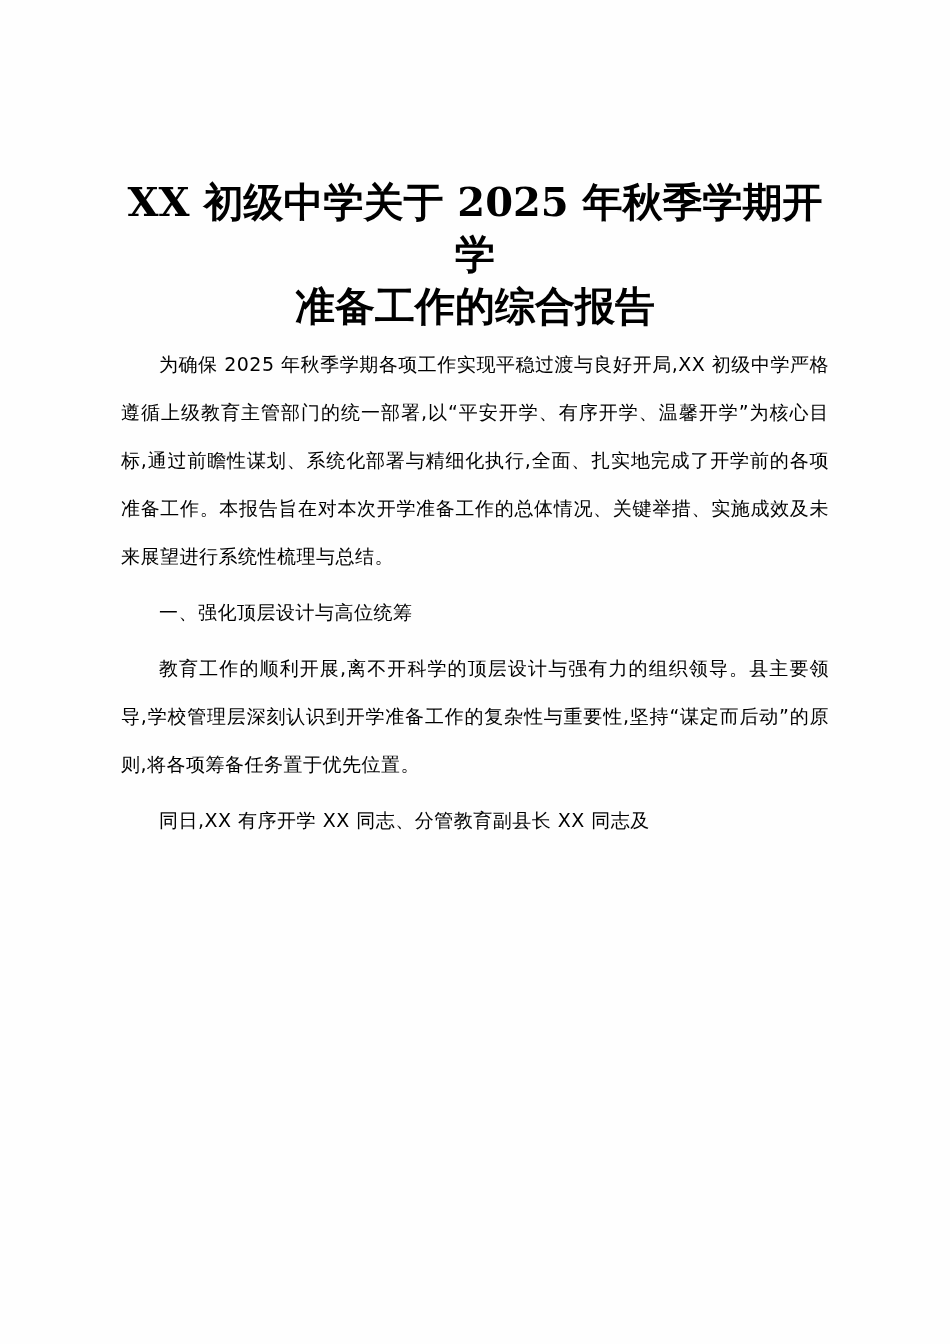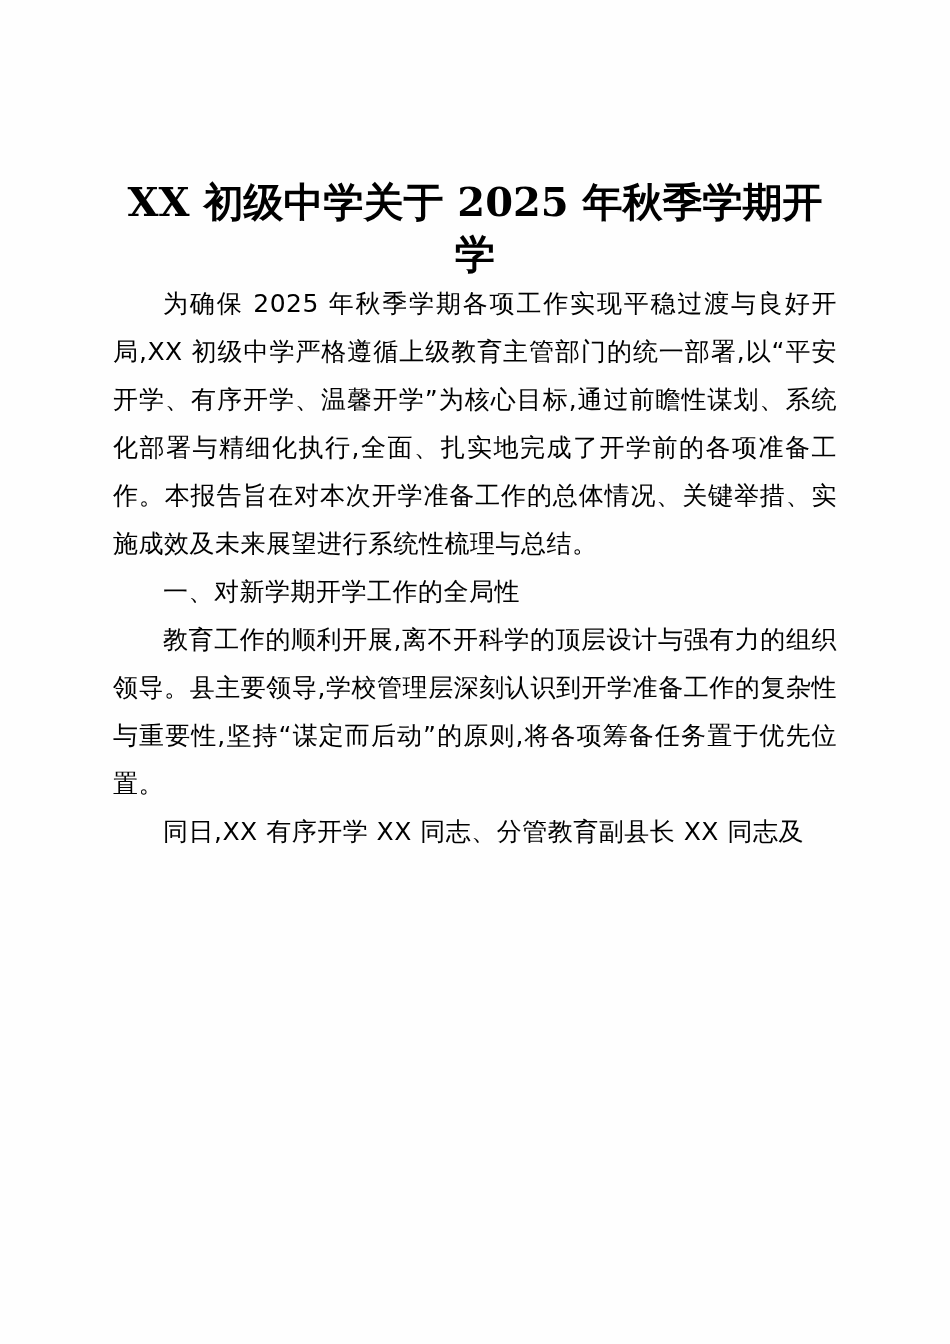--- a/index.html
+++ b/index.html
@@ -19,44 +19,45 @@
   }
   .doc-title {
     font-family: "DejaVu Serif", "Liberation Serif", serif;
     font-weight: bold;
     font-size: 40px;
     line-height: 52px;
     text-align: center;
     color: #000000;
   }
   .doc-body p {
-    margin: 0;
+    margin: 8px;
     font-family: "DejaVu Sans", "Liberation Sans", sans-serif;
     font-weight: normal;
-    font-size: 25px;
+    font-size: 19px;
     line-height: 48px;
     text-align: justify;
     text-justify: inter-character;
     text-indent: 2em;
     color: #000000;
     letter-spacing: 0.5px;
   }
   .doc-body {
     margin-top: 0;
   }
 </style>
 </head>
 <body>
 
 <div class="page">
 
   <div class="doc-title">
     <div>XX 初级中学关于 2025 年秋季学期开学</div>
+    <div>准备工作的综合报告</div>
   </div>
 
   <div class="doc-body">
     <p>为确保 2025 年秋季学期各项工作实现平稳过渡与良好开局,XX 初级中学严格遵循上级教育主管部门的统一部署,以“平安开学、有序开学、温馨开学”为核心目标,通过前瞻性谋划、系统化部署与精细化执行,全面、扎实地完成了开学前的各项准备工作。本报告旨在对本次开学准备工作的总体情况、关键举措、实施成效及未来展望进行系统性梳理与总结。</p>
-    <p>一、对新学期开学工作的全局性</p>
+    <p>一、强化顶层设计与高位统筹</p>
     <p>教育工作的顺利开展,离不开科学的顶层设计与强有力的组织领导。县主要领导,学校管理层深刻认识到开学准备工作的复杂性与重要性,坚持“谋定而后动”的原则,将各项筹备任务置于优先位置。</p>
     <p>同日,XX 有序开学 XX 同志、分管教育副县长 XX 同志及</p>
   </div>
 
 </div>
 
 </body></html>

